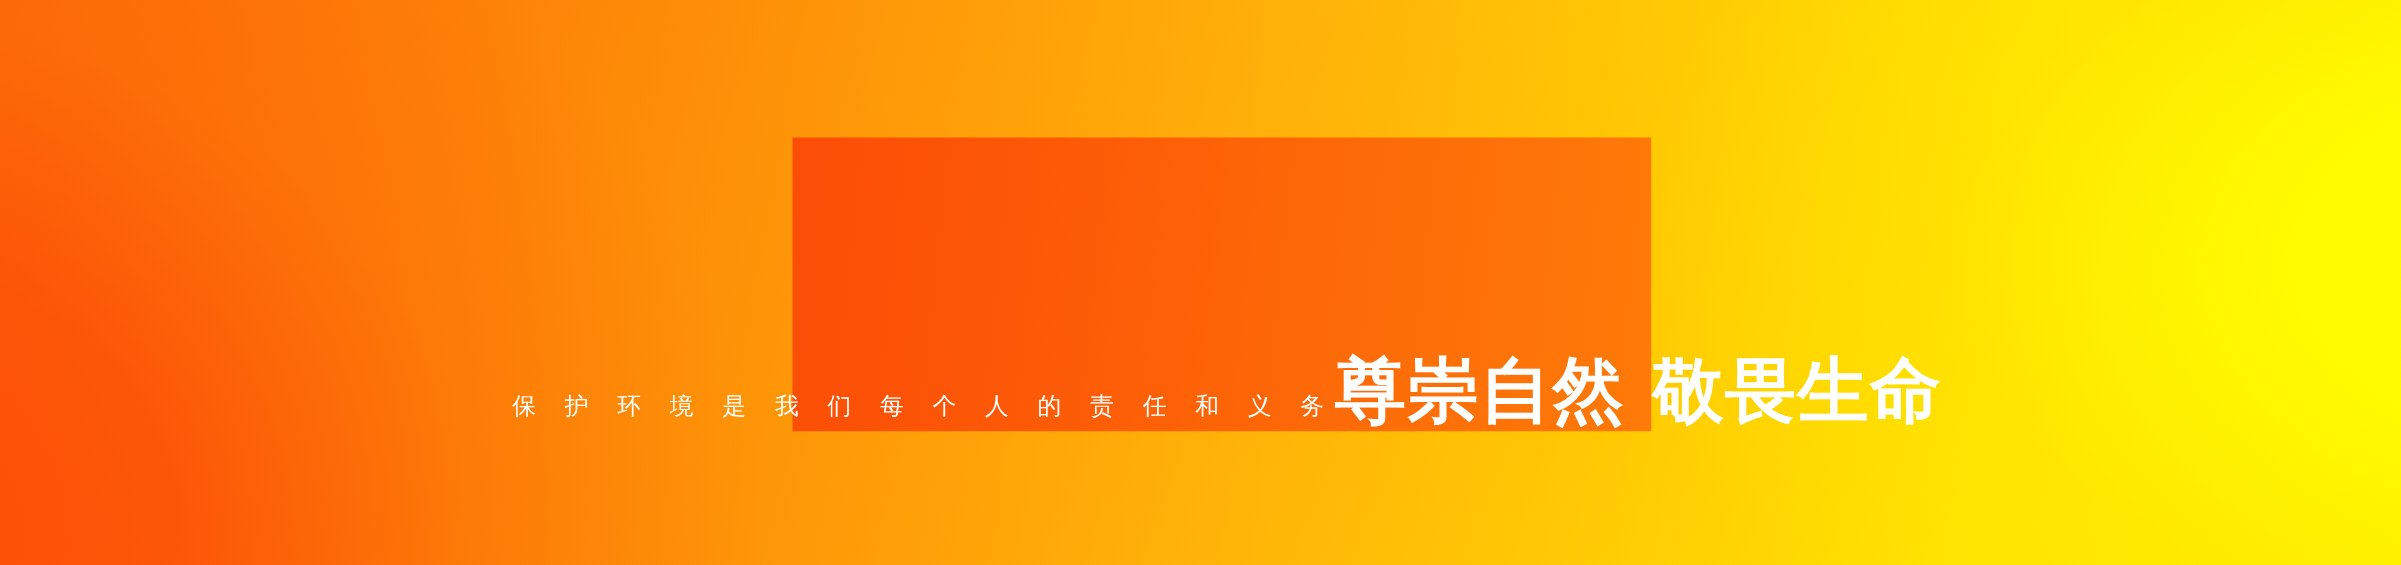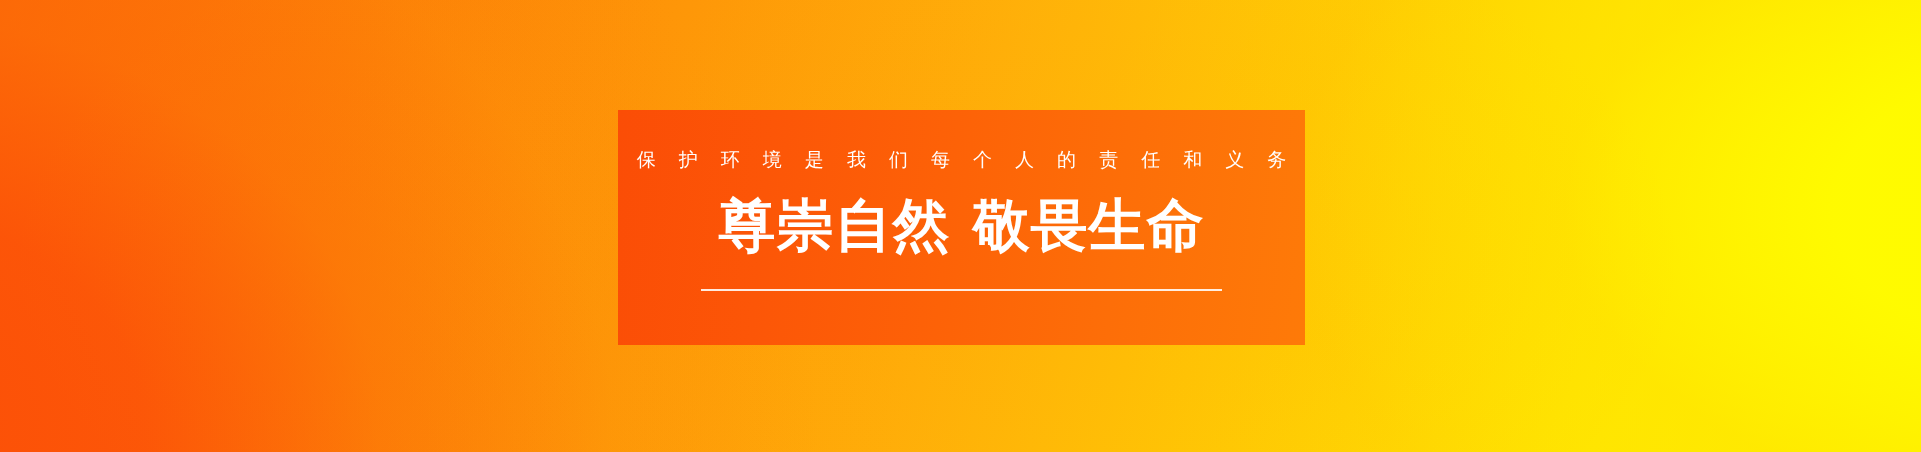--- a/index.html
+++ b/index.html
@@ -31,29 +31,28 @@
     content: "";
     position: absolute;
     inset: 0;
     pointer-events: none;
     background: radial-gradient(ellipse 1200px 600px at 44% 58%, rgba(255,150,6,0.16) 0%, rgba(255,150,6,0) 70%);
   }
 
   
   .message-panel {
     position: absolute;
-    left: 618px;
+    left: 634px;
     top: 110px;
     width: 687px;
     height: 235px;
     box-sizing: border-box;
     background: linear-gradient(96deg, #FB4D06 0%, #FC5607 22%, #FD6207 48%, #FD6E08 72%, #FE7A08 100%);
     display: flex;
-    flex-direction: column;
-    align-items: center;
+    align-items: flex-end;
     justify-content: center;
     z-index: 2;
   }
 
   
   .tagline {
     color: #FFFFFF;
     font-size: 19px;
     line-height: 1;
     letter-spacing: 8.5px;
@@ -65,21 +64,21 @@
   }
 
   
   .headline {
     color: #FFFFFF;
     font-size: 57px;
     line-height: 1.08;
     font-weight: 700;
     letter-spacing: 1px;
     white-space: nowrap;
-    margin: 16px;
+    margin: 0;
     font-family: "DejaVu Sans", "Liberation Sans", sans-serif;
   }
 
   .headline .gap {
     display: inline-block;
     width: 22px;
   }
 
   
   .divider {

